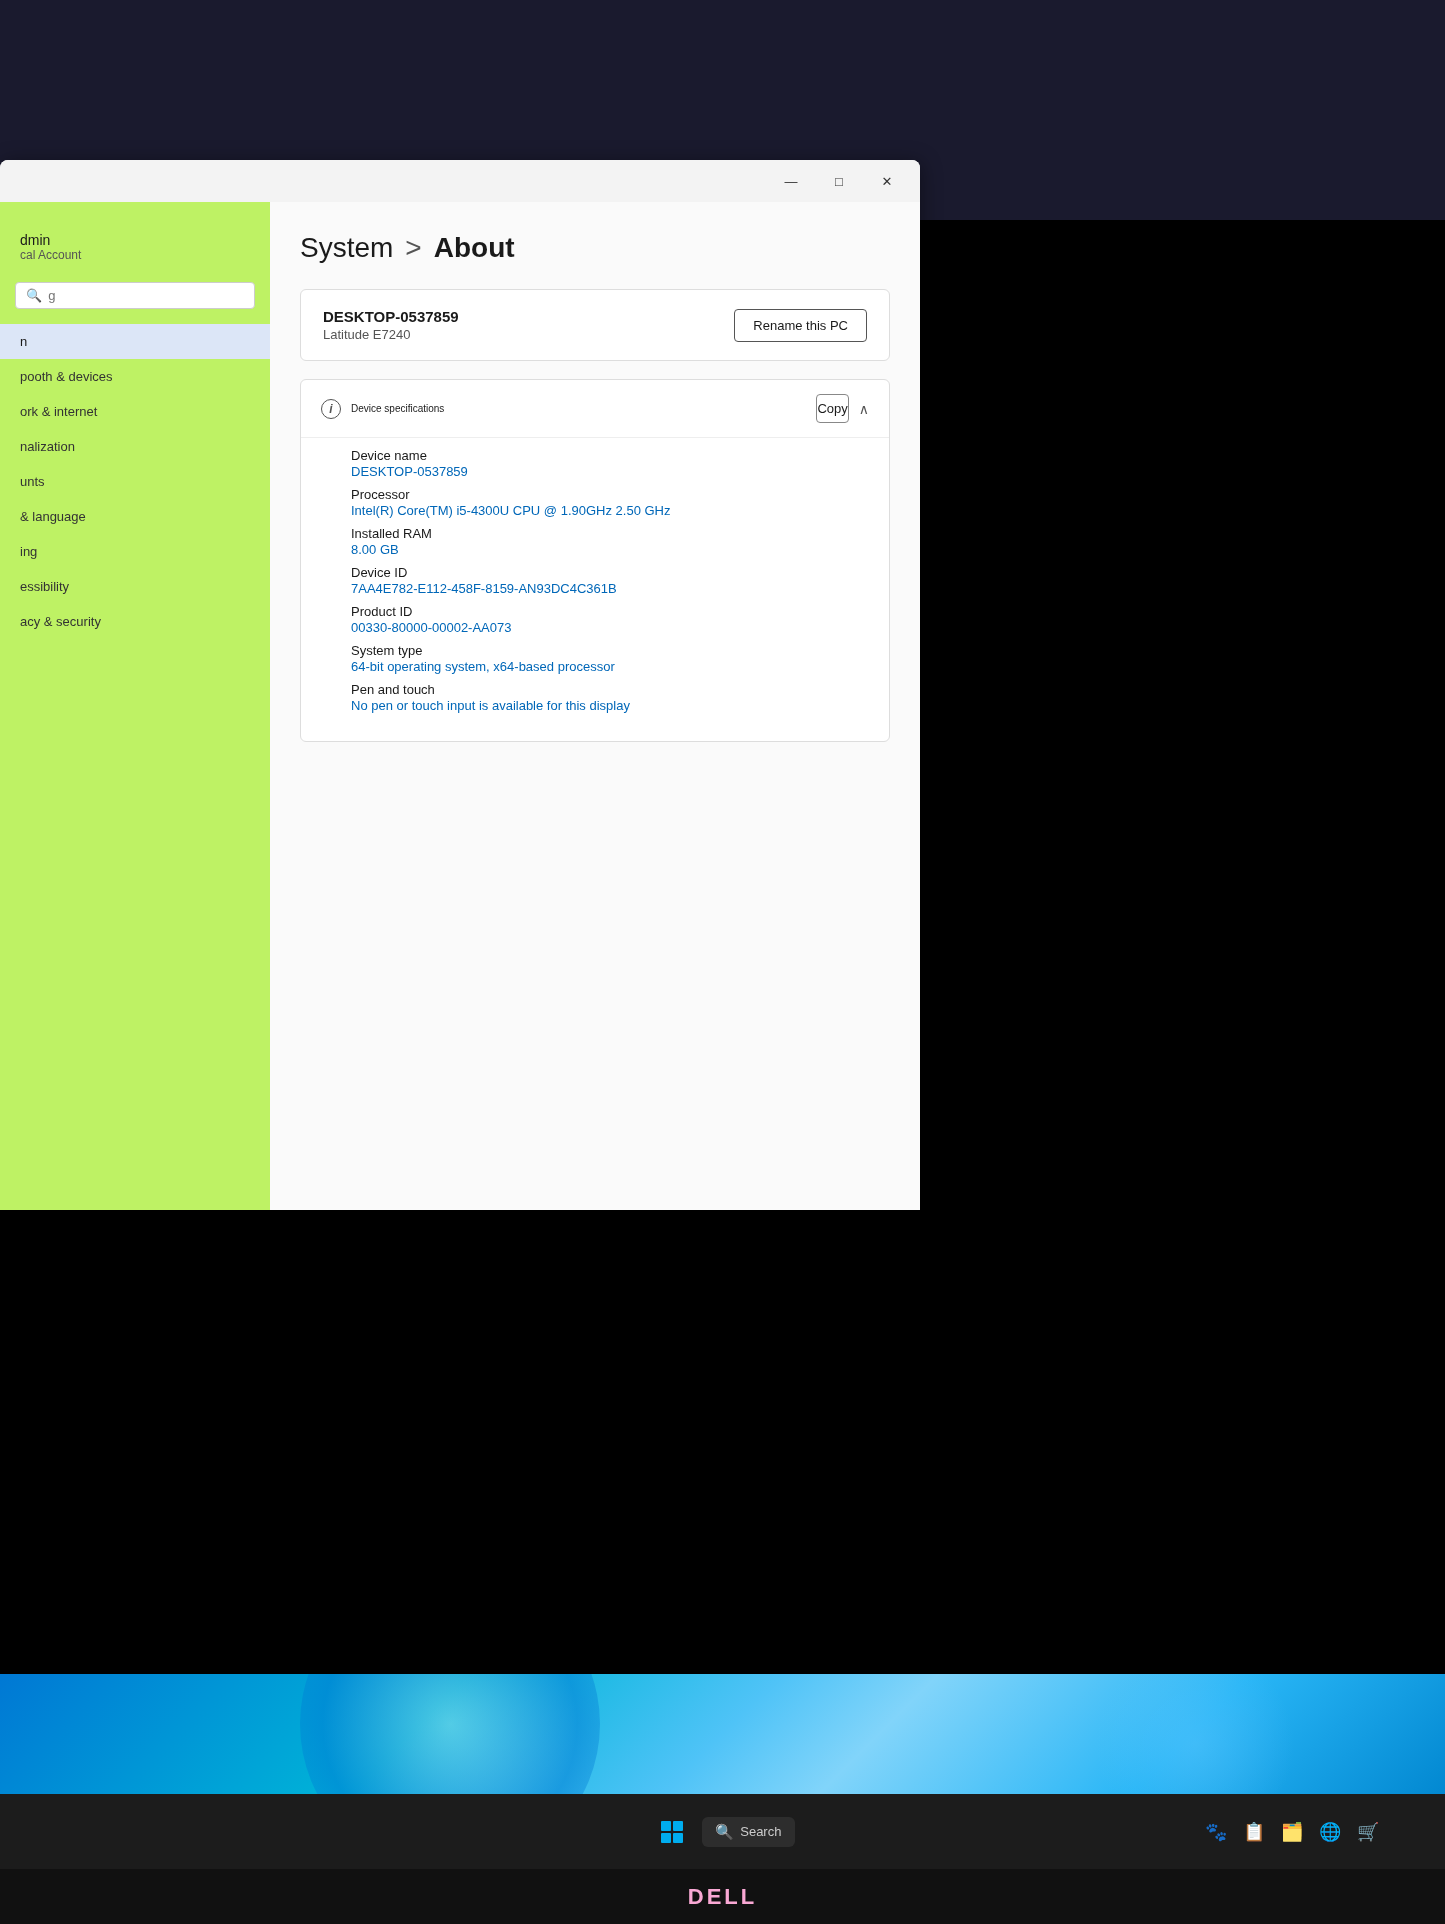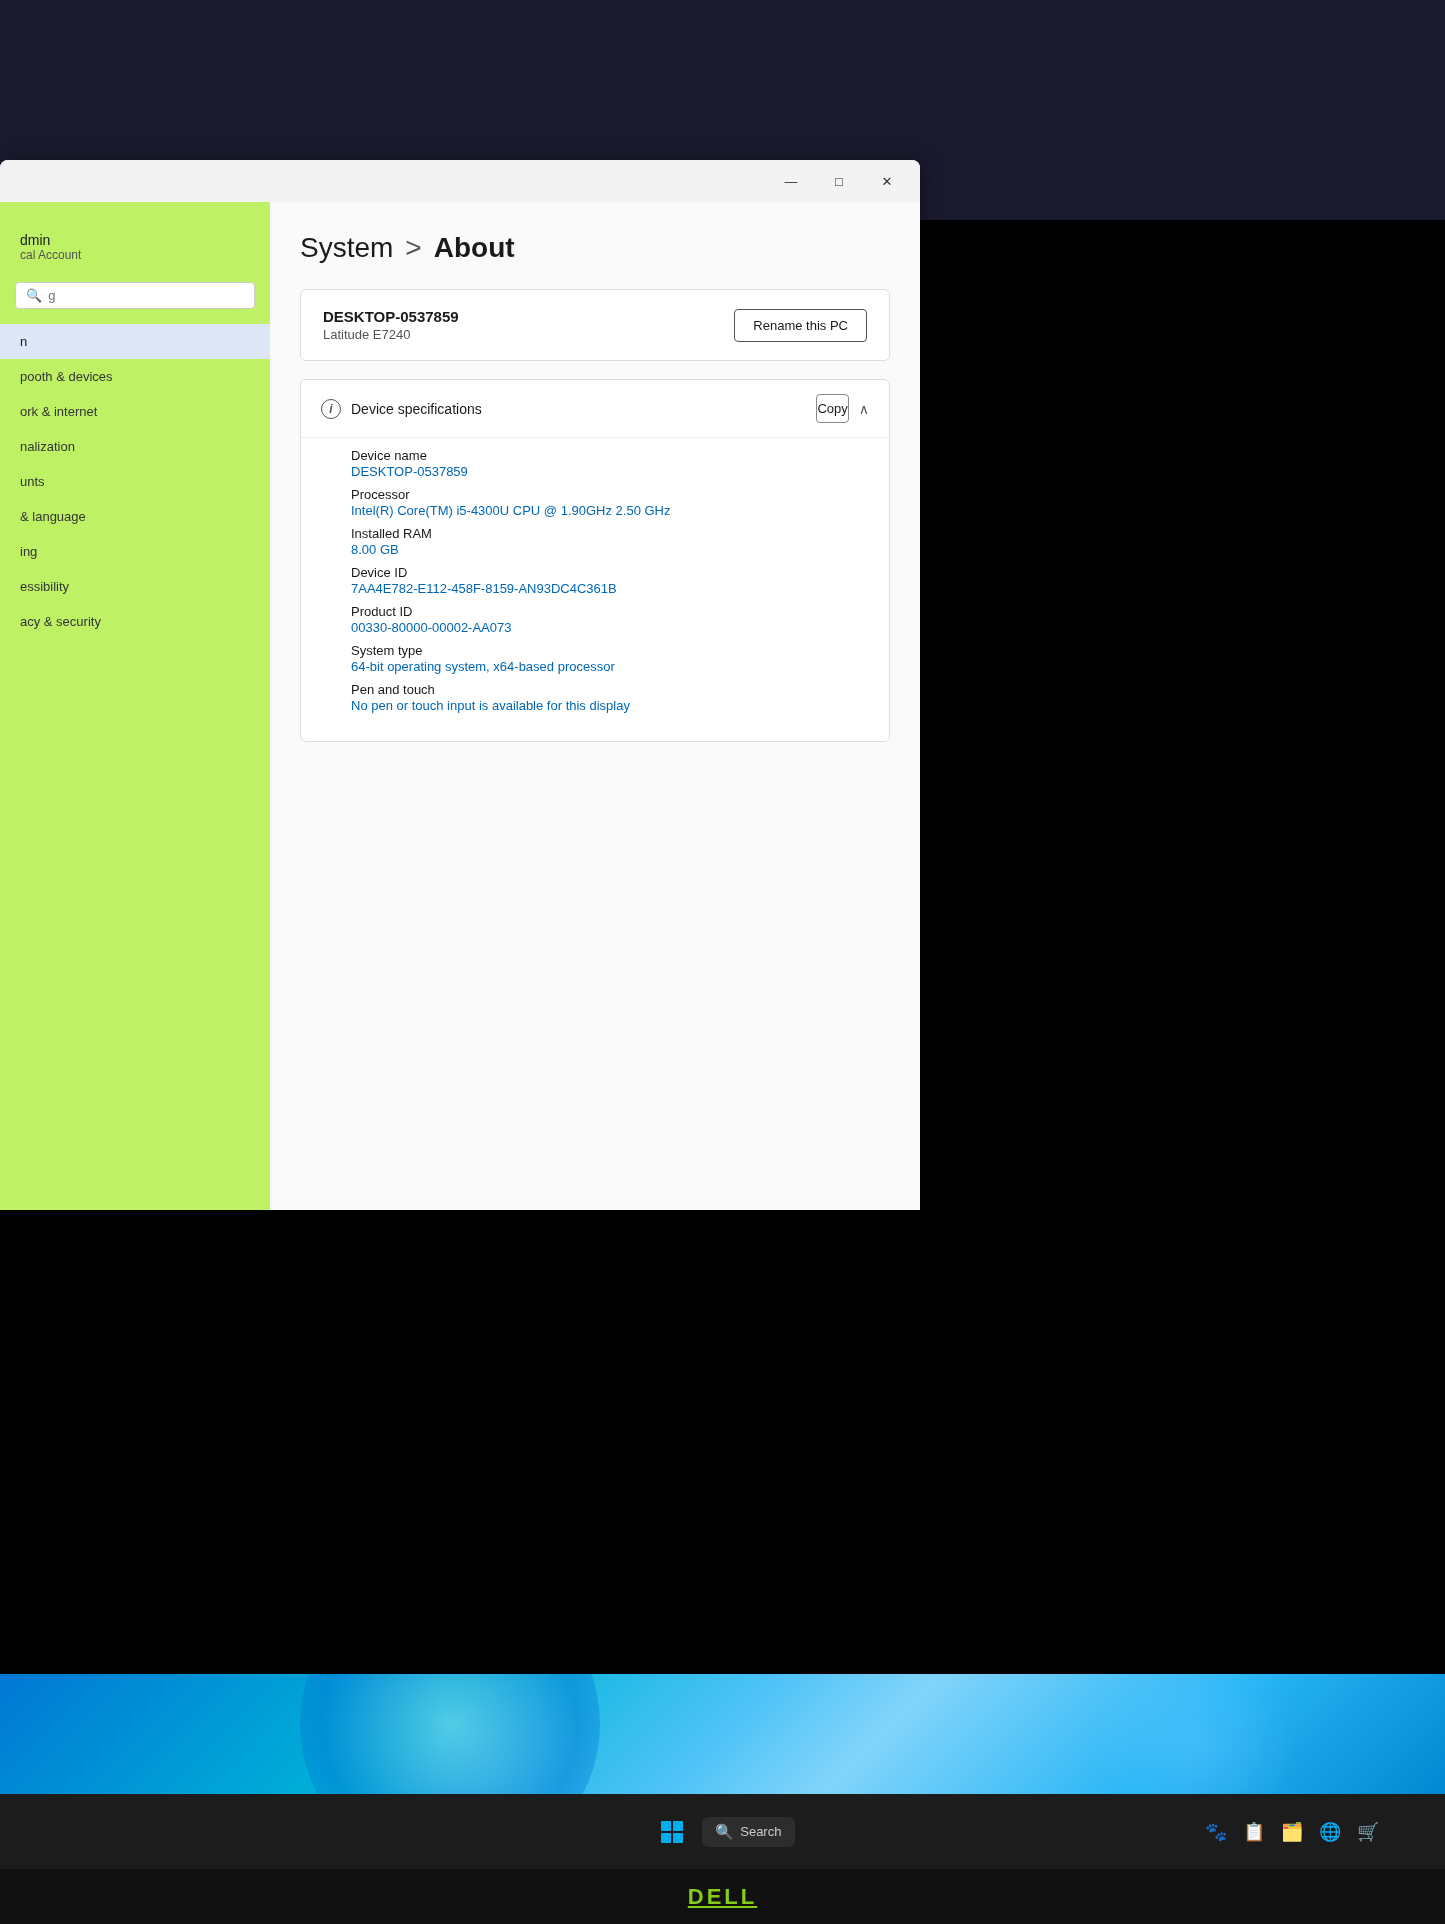--- a/index.html
+++ b/index.html
@@ -234,21 +234,21 @@
       display: flex;
       align-items: center;
       justify-content: center;
       font-size: 12px;
       color: #555;
       font-style: italic;
       font-weight: 600;
     }
 
     .device-specs-title {
-      font-size: 14px;
+      font-size: 10px;
       font-weight: 500;
       color: #1a1a1a;
     }
 
     .specs-header-actions {
       display: flex;
       align-items: center;
       gap: 10px;
     }
 
@@ -383,23 +383,22 @@
       height: 55px;
       background: #111;
       display: flex;
       align-items: center;
       justify-content: center;
     }
 
     .dell-logo {
       font-size: 22px;
       font-weight: 700;
-      color: #84cc16;
+      color: #f9a8d4;
       letter-spacing: 3px;
-      text-decoration: underline;
     }
 
     
     .taskbar-right {
       position: absolute;
       right: 60px;
       display: flex;
       align-items: center;
       gap: 6px;
     }

